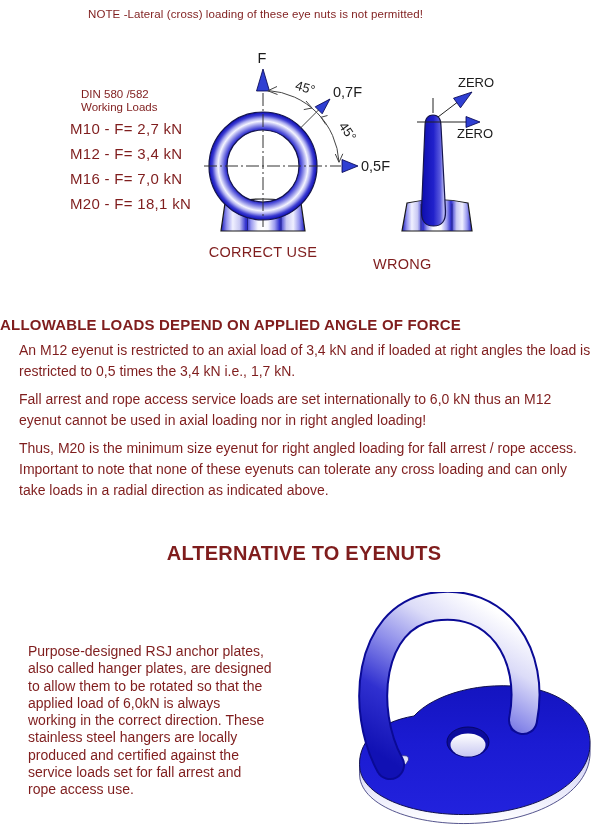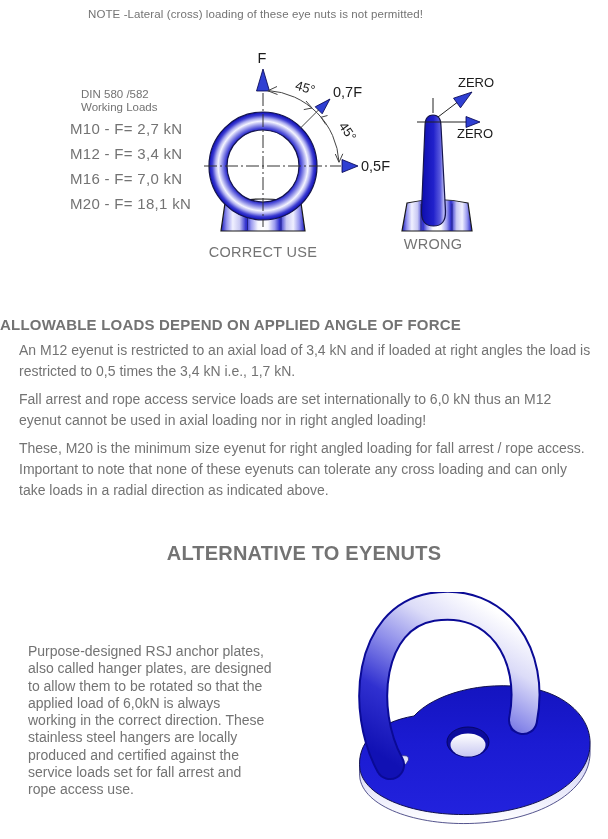--- a/index.html
+++ b/index.html
@@ -1,27 +1,27 @@
 <!DOCTYPE html>
 <html><head>
 <meta charset="utf-8">
 <style>
   html,body { margin:0; padding:0; background:#ffffff; }
   .page {
     position:relative; width:608px; height:839px; background:#ffffff;
-    font-family:"Liberation Sans", sans-serif; color:#737373; overflow:hidden;
+    font-family:"Liberation Sans", sans-serif; color:#7f1d1d; overflow:hidden;
   }
   .note { position:absolute; left:88px; top:8px; font-size:11.5px; letter-spacing:0.1px; }
   .din-block { position:absolute; left:81px; top:88px; font-size:11.5px; line-height:13px; }
   .loads-block { position:absolute; left:70px; top:120px; font-size:15px; letter-spacing:0.3px; }
   .loads-block .load-row { height:25px; }
   .fig-svg { position:absolute; left:0; top:45px; width:608px; height:225px; }
   .caption { position:absolute; font-size:14.5px; letter-spacing:0.3px; }
   .cap-correct { left:180px; top:244px; width:166px; text-align:center; }
-  .cap-wrong { left:373px; top:236px; width:120px; text-align:center; }
+  .cap-wrong { left:373px; top:256px; width:120px; }
   .h1 { position:absolute; left:0; right:0; top:316px; 
         font-size:15px; font-weight:600; letter-spacing:0.2px; }
   .body-copy { position:absolute; left:19px; top:340px; width:573px;
                font-size:14px; line-height:21px; }
   .body-copy p { margin:0 0 7px 0; }
   .u { text-underline-offset:2px; }
   .h2 { position:absolute; left:0; right:0; top:542px; text-align:center;
         font-size:20px; font-weight:600; letter-spacing:0.2px; }
   .alt-text { position:absolute; left:28px; top:643px; width:244px;
               font-size:14px; line-height:17.3px; }
@@ -121,21 +121,21 @@
   </svg>
 
   <div class="caption cap-correct">CORRECT USE</div>
   <div class="caption cap-wrong">WRONG</div>
 
   <div class="h1">ALLOWABLE LOADS DEPEND ON APPLIED ANGLE OF FORCE</div>
 
   <div class="body-copy">
     <p><span>An M12 eyenut is restricted to an axial load of 3,4 kN and if loaded at right angles the load is restricted to 0,5 times the 3,4 kN i.e., 1,7 kN.</span><span class="u"></span><span></span></p>
     <p><span>Fall arrest and rope access service loads are set internationally to 6,0 kN thus an M12 eyenut </span><span class="u">cannot be used in axial loading nor in right angled loading</span><span>!</span></p>
-    <p><span>These, M20 is the minimum size eyenut for </span><span class="u">right angled loading</span><span> for fall arrest / rope access. Important to note that none of these eyenuts can tolerate any cross loading and can only take loads in a radial direction as indicated above.</span></p>
+    <p><span>Thus, M20 is the minimum size eyenut for </span><span class="u">right angled loading</span><span> for fall arrest / rope access. Important to note that none of these eyenuts can tolerate any cross loading and can only take loads in a radial direction as indicated above.</span></p>
   </div>
 
   <div class="h2">ALTERNATIVE TO EYENUTS</div>
 
   <div class="alt-text">Purpose-designed RSJ anchor plates, also called hanger plates, are designed to allow them to be rotated so that the applied load of 6,0kN is always working in the correct direction. These stainless steel hangers are locally produced and certified against the service loads set for fall arrest and rope access use.</div>
 
   <svg class="plate-svg" viewBox="0 0 270 245">
     <defs>
       <linearGradient id="loopGrad" x1="0.75" y1="0" x2="0.15" y2="1">
         <stop offset="0" stop-color="#ffffff"></stop>

